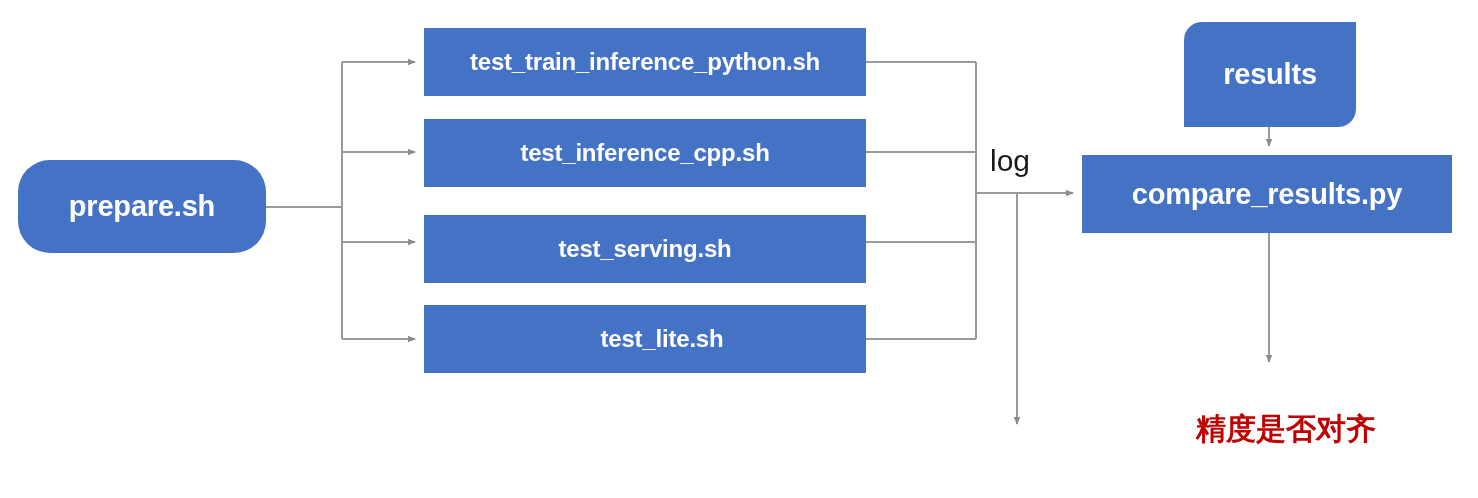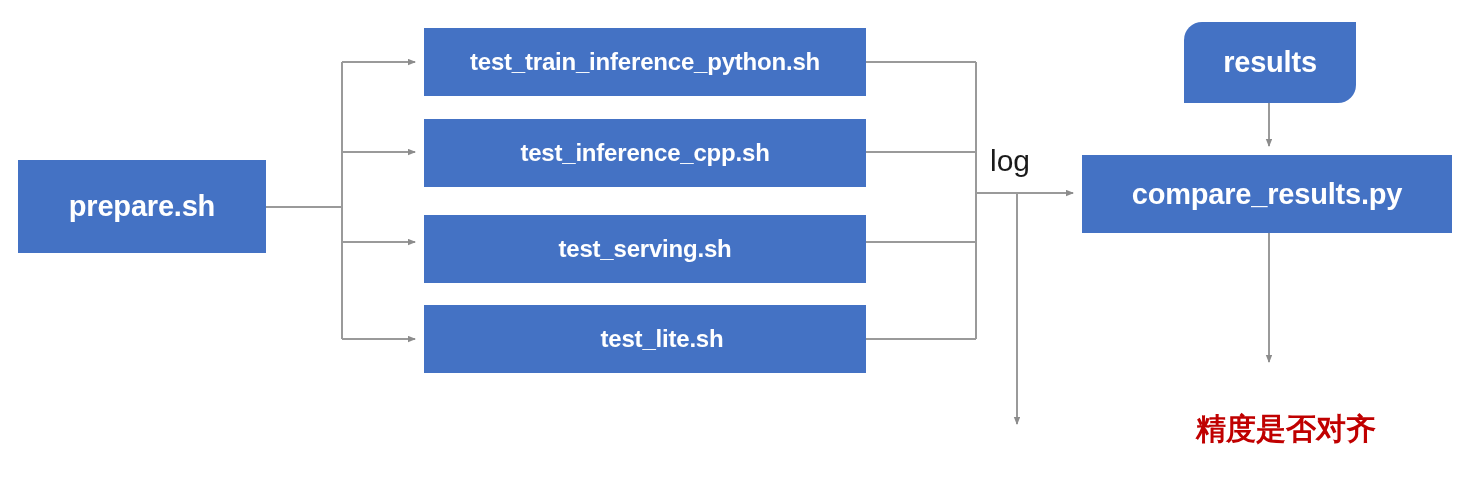--- a/index.html
+++ b/index.html
@@ -37,36 +37,37 @@
     text-align: center;
     box-sizing: border-box;
     z-index: 2;
   }
   .node-prepare {
     left: 18px;
     top: 160px;
     width: 248px;
     height: 93px;
     font-size: 29px;
+    border-radius: 32px;
   }
   .node-step {
     left: 424px;
     width: 442px;
     height: 68px;
     font-size: 24px;
   }
   .step-0 { top: 28px; }
   .step-1 { top: 119px; }
   .step-2 { top: 215px; }
   .step-3 { top: 305px; padding-left: 34px; }
   .node-results {
     left: 1184px;
     top: 22px;
     width: 172px;
-    height: 81px;
+    height: 105px;
     font-size: 29px;
     border-radius: 18px 0 18px 0;
   }
   .node-compare {
     left: 1082px;
     top: 155px;
     width: 370px;
     height: 78px;
     font-size: 29px;
   }

